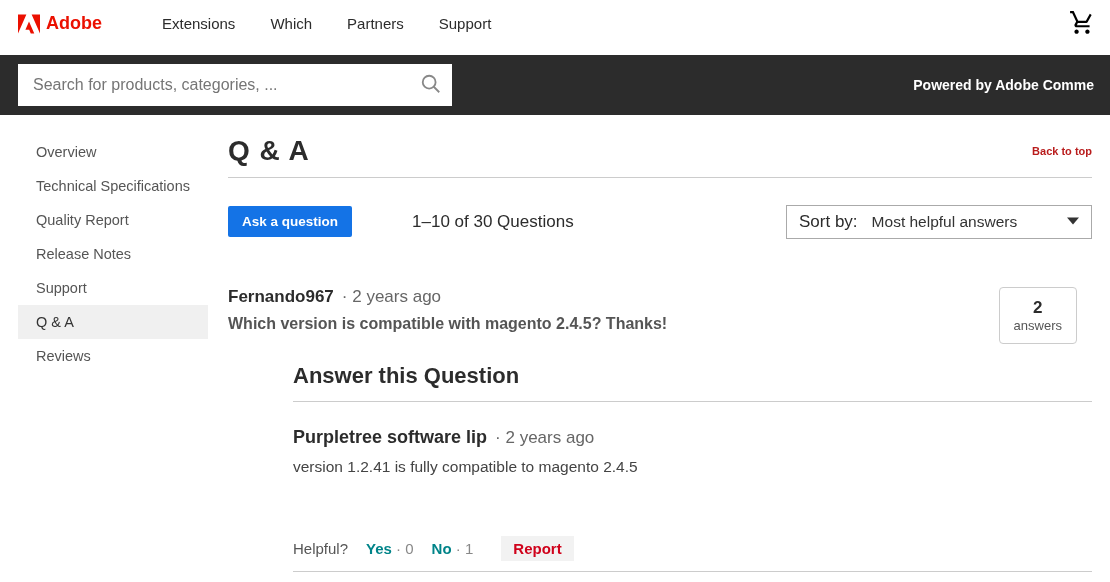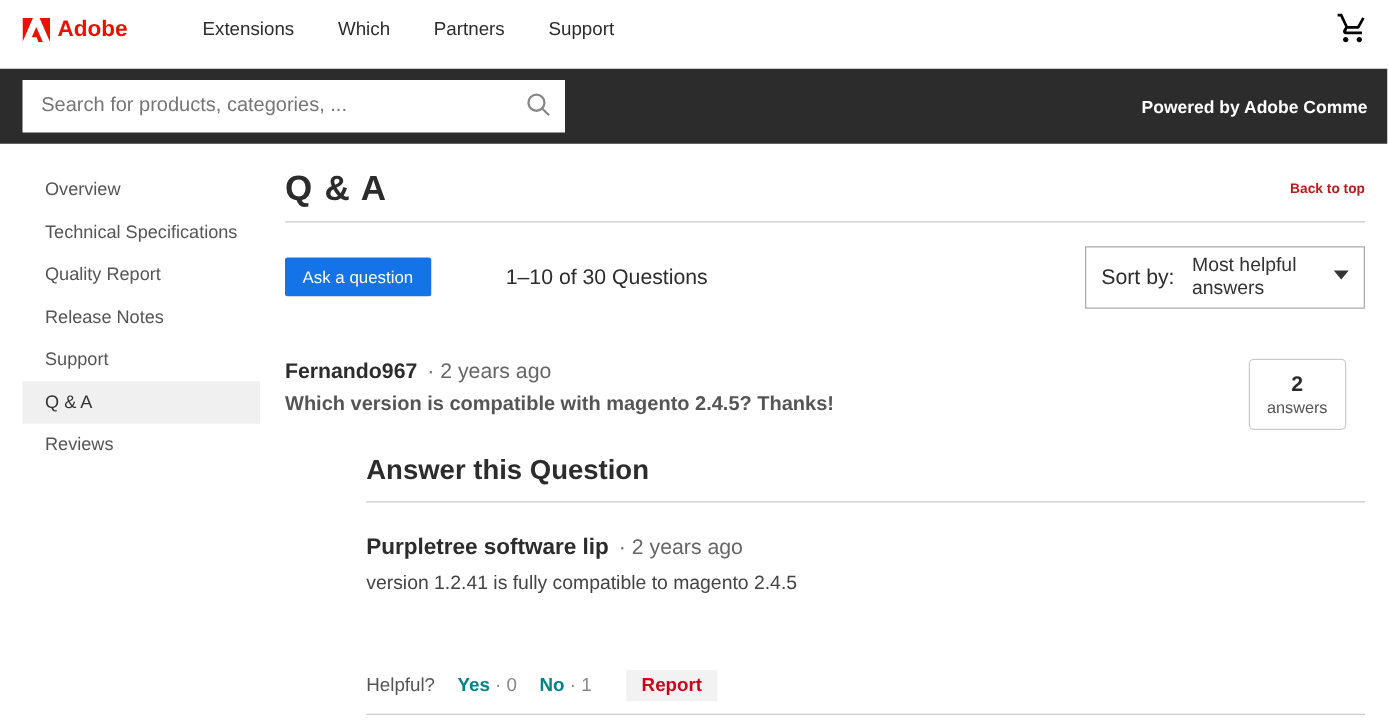--- a/index.html
+++ b/index.html
@@ -16,23 +16,23 @@
 .main{display:flex;padding:20px 18px 0 18px}
 .sidebar{width:190px;flex-shrink:0}
 .sidebar-title{font-weight:700;font-size:14px;letter-spacing:0.3px;margin-bottom:18px;padding-left:18px}
 .sidebar-item{padding:9px 18px;font-size:14.5px;color:#555;cursor:pointer}
 .sidebar-item.active{background:#f0f0f0;color:#333}
 .content{flex:1;margin-left:20px;position:relative}
 .qa-header{display:flex;align-items:center;justify-content:space-between;border-bottom:1px solid #ccc;padding-bottom:10px}
 .qa-title{font-size:28px;font-weight:600;letter-spacing:1px}
 .back-top{color:#b91c1c;font-size:11px;font-weight:600}
 .controls{display:flex;align-items:center;margin-top:28px;position:relative}
-.ask-btn{background:#1473e6;color:#fff;border:none;padding:8px 14px;font-size:13.5px;font-weight:400;cursor:pointer;border-radius:2px}
+.ask-btn{background:#1473e6;color:#fff;border:none;padding:8px 14px;font-size:13.5px;font-weight:700;cursor:pointer;border-radius:2px}
 .count{font-size:17px;margin-left:60px}
-.sort{position:absolute;right:0;border:1px solid #aaa;padding:6px 12px;display:flex;align-items:center;gap:8px;width:224px;justify-content:space-between}
+.sort{position:absolute;right:0;border:1px solid #aaa;padding:6px 12px;display:flex;align-items:center;gap:8px;width:306px;justify-content:space-between}
 .sort-label{font-size:17px}
 .sort-val{font-size:15.5px;color:#333;flex:1;margin-left:6px}
 .question{margin-top:50px;position:relative}
 .q-head{display:flex;align-items:baseline;gap:8px}
 .q-user{font-weight:700;font-size:17px}
 .q-time{font-size:17px;color:#666}
 .q-text{font-weight:700;font-size:16px;margin-top:8px;color:#555}
 .ans-box{position:absolute;right:15px;top:0;border:1px solid #ccc;border-radius:4px;text-align:center;padding:10px 14px}
 .ans-num{font-weight:700;font-size:17px}
 .ans-lbl{font-size:13px;color:#555}

